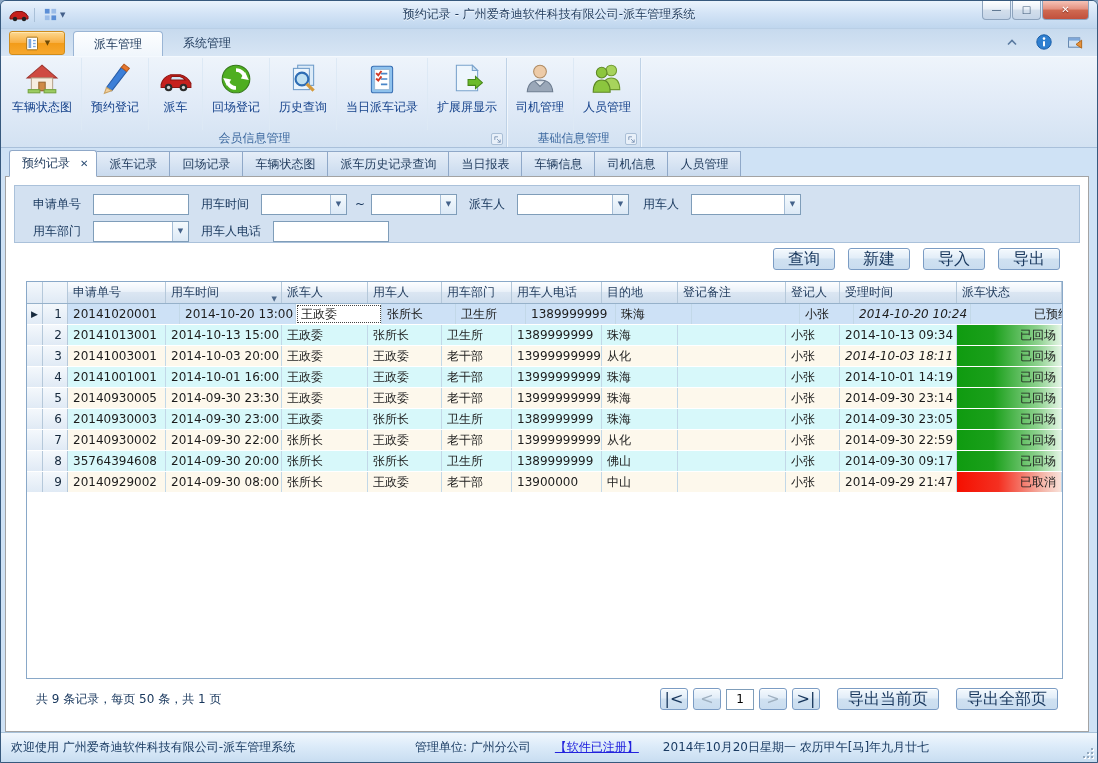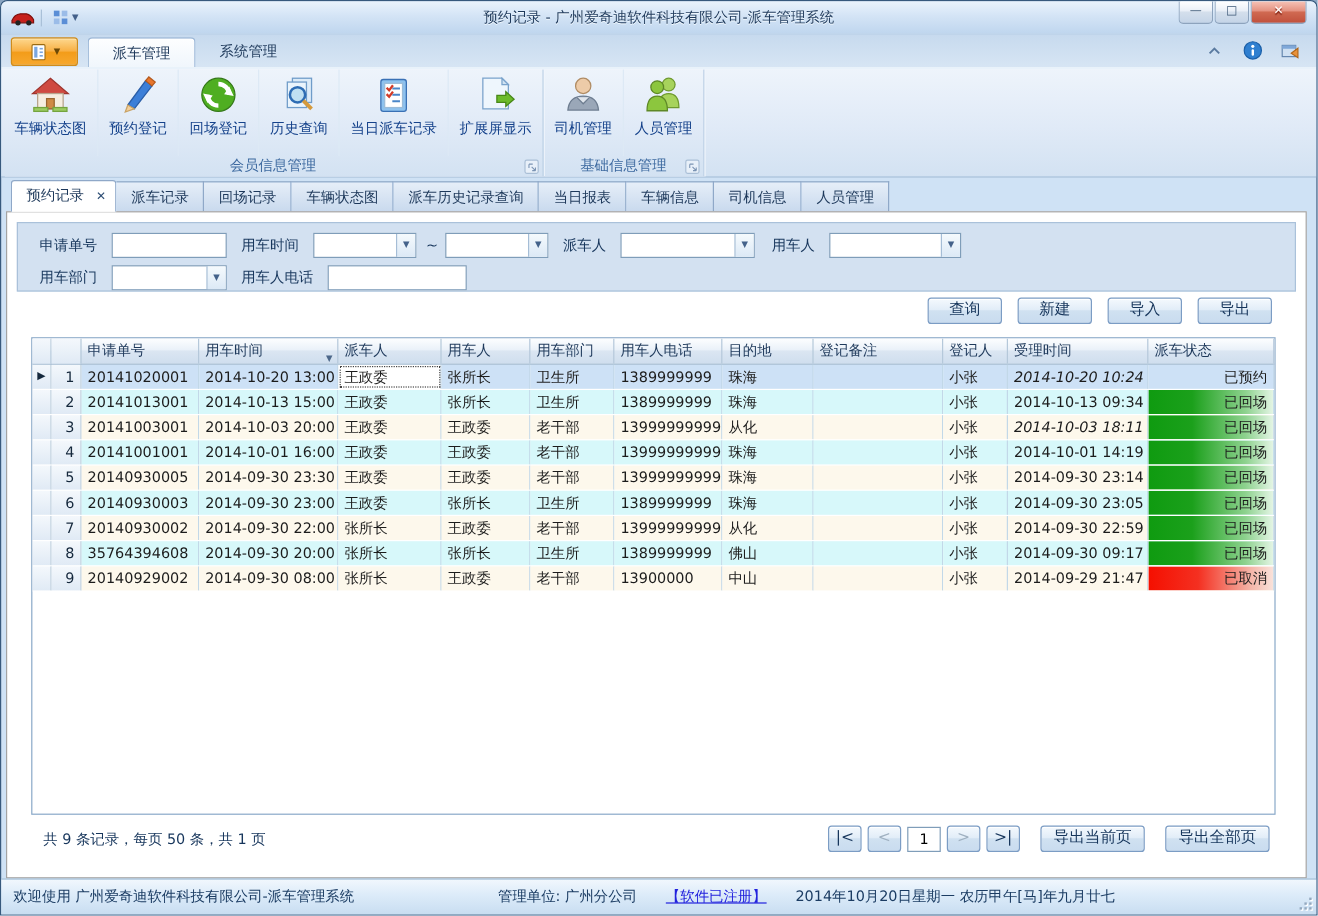--- a/index.html
+++ b/index.html
@@ -55,21 +55,21 @@
   .f-row { display:flex; align-items:center; height:22px; margin-bottom:5px; }
   .f-label { flex:none; }
   .tbox { height:21px; border:1px solid #7f9db9; background:#fff; margin-left:12px; }
   .combo { height:21px; border:1px solid #7f9db9; background:#fff; margin-left:12px; display:flex; }
   .combo .cb-text { flex:1; }
   .combo .cb-btn { width:16px; border-left:1px solid #a5bdd6; background:linear-gradient(#f5fafd,#dce9f6); font-size:7px; color:#44628a; display:flex; align-items:center; justify-content:center; }
   .tilde { margin:0 6px 0 8px; color:#17365c; }
 
   
   .actions-row { height:32px; flex:none; display:flex; align-items:center; justify-content:flex-end; padding-right:28px; gap:13px; }
-  .btn { height:22px; min-width:62px; padding:0 10px; font-size:13px; color:#17365c; border:1px solid #7b9cc4; border-radius:3px; background:linear-gradient(#f4f9fd,#e2edf8 45%,#d0e1f1 50%,#c9dcef); text-align:center; line-height:20px; box-shadow:inset 0 1px 0 #fff; }
+  .btn { height:22px; min-width:62px; padding:0 10px; font-size:16px; color:#17365c; border:1px solid #7b9cc4; border-radius:3px; background:linear-gradient(#f4f9fd,#e2edf8 45%,#d0e1f1 50%,#c9dcef); text-align:center; line-height:20px; box-shadow:inset 0 1px 0 #fff; }
 
   
   .grid { margin:6px 0 0 20px; width:1037px; border:1px solid #89a8c8; background:#fff; flex:none; height:398px; overflow:hidden; font-size:12px; }
   .grid-header { display:flex; height:22px; border-bottom:1px solid #96b1ca; background:linear-gradient(#fdfeff,#eaf1f9 45%,#dbe6f2 50%,#cfdeee); color:#1e395b; }
   .gh-cell { flex:none; border-right:1px solid #b5c8da; padding:0 0 0 5px; line-height:21px; white-space:nowrap; overflow:hidden; position:relative; }
   .gh-cell .hdr-caret { position:absolute; right:4px; top:7px; font-size:7px; color:#4d688a; }
   .grid-row { display:flex; height:21px; border-bottom:1px solid #ffffff; }
   .g-cell { flex:none; border-right:1px solid #c2d8e8; padding:0 0 0 5px; line-height:20px; white-space:nowrap; overflow:hidden; color:#1c1c1c; position:relative; }
   .sel-cell, .seq-cell { background:linear-gradient(#f4f8fc,#e0eaf5); border-right:1px solid #b5c8da; color:#15283c; }
   .sel-cell { text-align:center; padding:0; font-size:9px; line-height:20px; }
@@ -189,20 +189,31 @@
           <div class="rib-btn">
             <span class="rib-ico"><svg viewBox="0 0 32 32">
                 <path d="M8 24 L22 5 L27 9 L13 27 Z" fill="#3c7fd8" stroke="#2a5ea8"></path>
                 <path d="M22 5 L24.5 2 L29.5 6 L27 9 Z" fill="#e8762c" stroke="#b55a1e"></path>
                 <path d="M8 24 L13 27 L6 29.5 Z" fill="#f3cf9a" stroke="#c9a366"></path>
               </svg></span>
             <span class="rib-label">预约登记</span>
           </div>
           <div class="rib-btn">
             <span class="rib-ico"><svg viewBox="0 0 32 32">
+                <path d="M2 21 Q4 14 11 12 L20 12 Q27 14 30 20 L30 24 L2 24 Z" fill="#c6201d" stroke="#8e1512"></path>
+                <path d="M12 13.5 L19 13.5 Q23 14.5 25 17 L11 17 Q11 14.5 12 13.5 Z" fill="#cfe3f2" stroke="#8e1512"></path>
+                <circle cx="9" cy="24" r="3.6" fill="#2b2b2b"></circle>
+                <circle cx="9" cy="24" r="1.6" fill="#cfcfcf"></circle>
+                <circle cx="23" cy="24" r="3.6" fill="#2b2b2b"></circle>
+                <circle cx="23" cy="24" r="1.6" fill="#cfcfcf"></circle>
+              </svg></span>
+            <span class="rib-label">派车</span>
+          </div>
+          <div class="rib-btn">
+            <span class="rib-ico"><svg viewBox="0 0 32 32">
                 <circle cx="16" cy="16" r="13" fill="#4fae21" stroke="#35791a"></circle>
                 <path d="M16 7.5 A8.5 8.5 0 0 1 24.5 16" fill="none" stroke="#fff" stroke-width="3.4"></path>
                 <polygon points="24.5,9.5 28,17 20.5,15.5" fill="#fff"></polygon>
                 <path d="M16 24.5 A8.5 8.5 0 0 1 7.5 16" fill="none" stroke="#fff" stroke-width="3.4"></path>
                 <polygon points="7.5,22.5 4,15 11.5,16.5" fill="#fff"></polygon>
               </svg></span>
             <span class="rib-label">回场登记</span>
           </div>
           <div class="rib-btn">
             <span class="rib-ico"><svg viewBox="0 0 32 32">
@@ -347,21 +358,21 @@
             <span class="gh-cell" style="width: 76px;">目的地</span>
             <span class="gh-cell" style="width: 108px;">登记备注</span>
             <span class="gh-cell" style="width: 54px;">登记人</span>
             <span class="gh-cell" style="width: 117px;">受理时间</span>
             <span class="gh-cell" style="width: 105px;">派车状态</span>
           </div>
         <div id="grid-body">
             <div class="grid-row row-selected">
               <span class="g-cell sel-cell" style="width: 16px;">▶</span>
               <span class="g-cell seq-cell" style="width: 25px;">1</span>
-              <span class="g-cell data" style="width: 98px;">20141020001</span>
+              <span class="g-cell data" style="width: 112px;">20141020001</span>
               <span class="g-cell data" style="width: 116px;">2014-10-20 13:00</span>
               <span class="g-cell data focused" style="width: 86px;">王政委</span>
               <span class="g-cell data" style="width: 74px;">张所长</span>
               <span class="g-cell data" style="width: 70px;">卫生所</span>
               <span class="g-cell data" style="width: 90px;">1389999999</span>
               <span class="g-cell data" style="width: 76px;">珠海</span>
               <span class="g-cell data" style="width: 108px;"></span>
               <span class="g-cell data" style="width: 54px;">小张</span>
               <span class="g-cell data" style="width: 117px; font-style: italic;">2014-10-20 10:24</span>
               <span class="g-cell data status-cell" style="width: 105px;">

